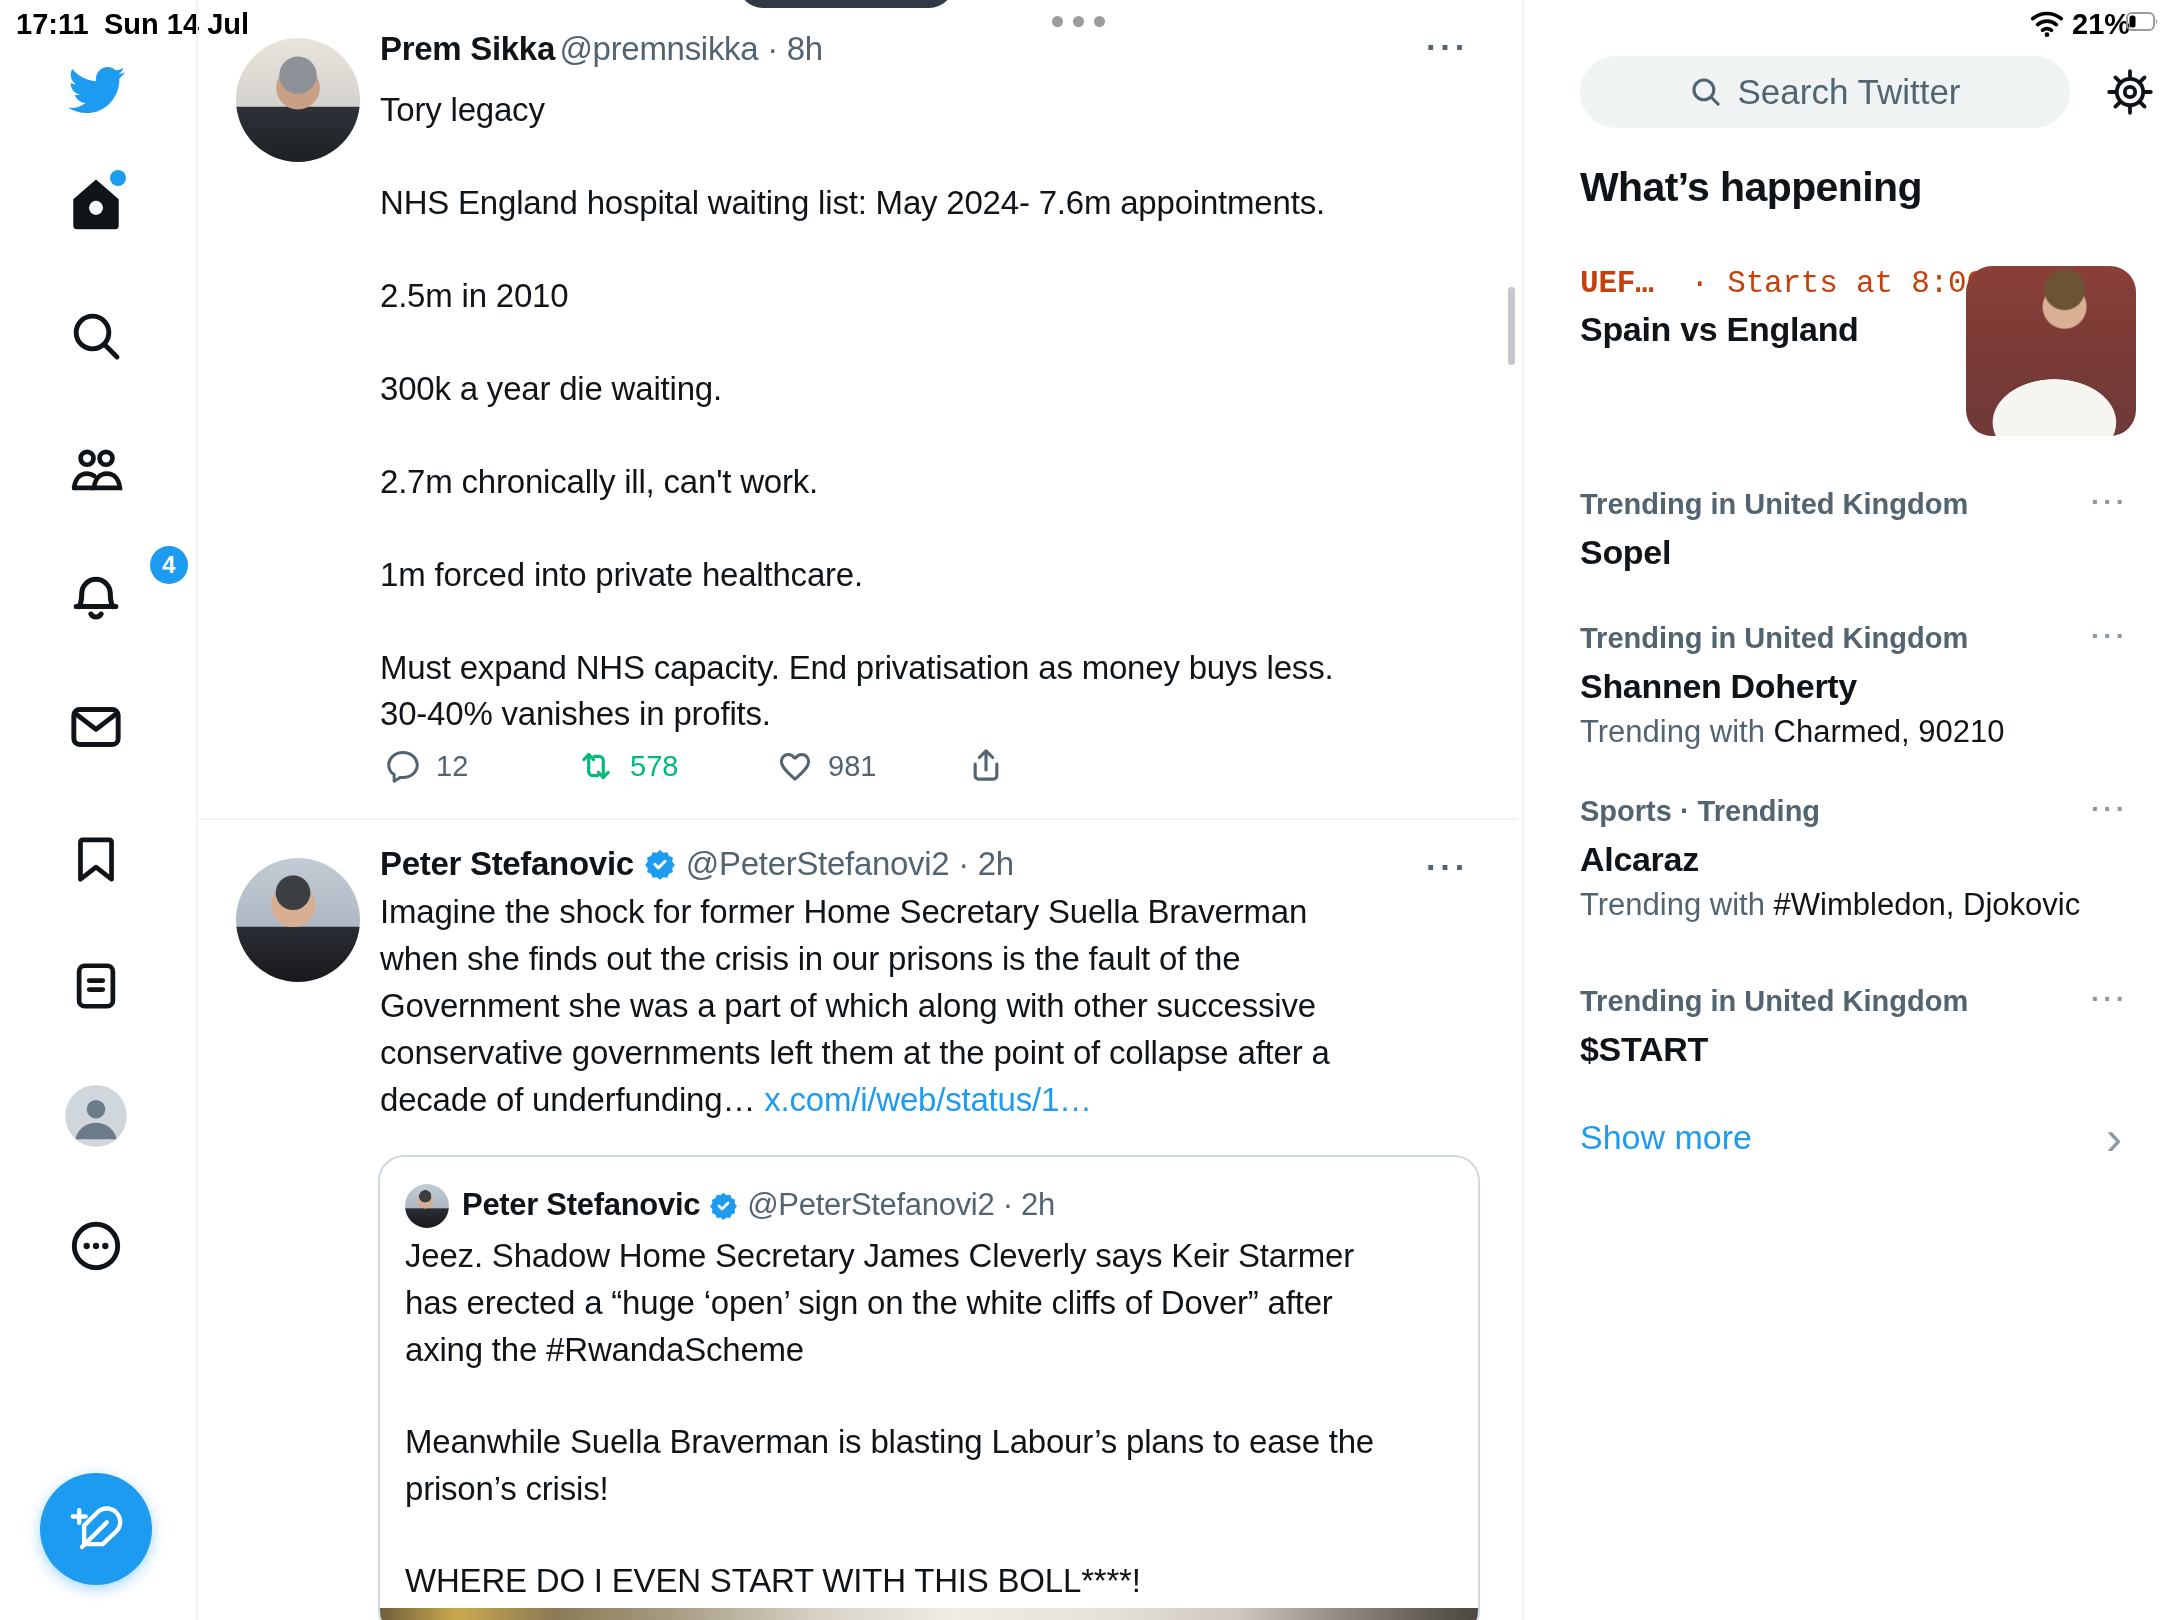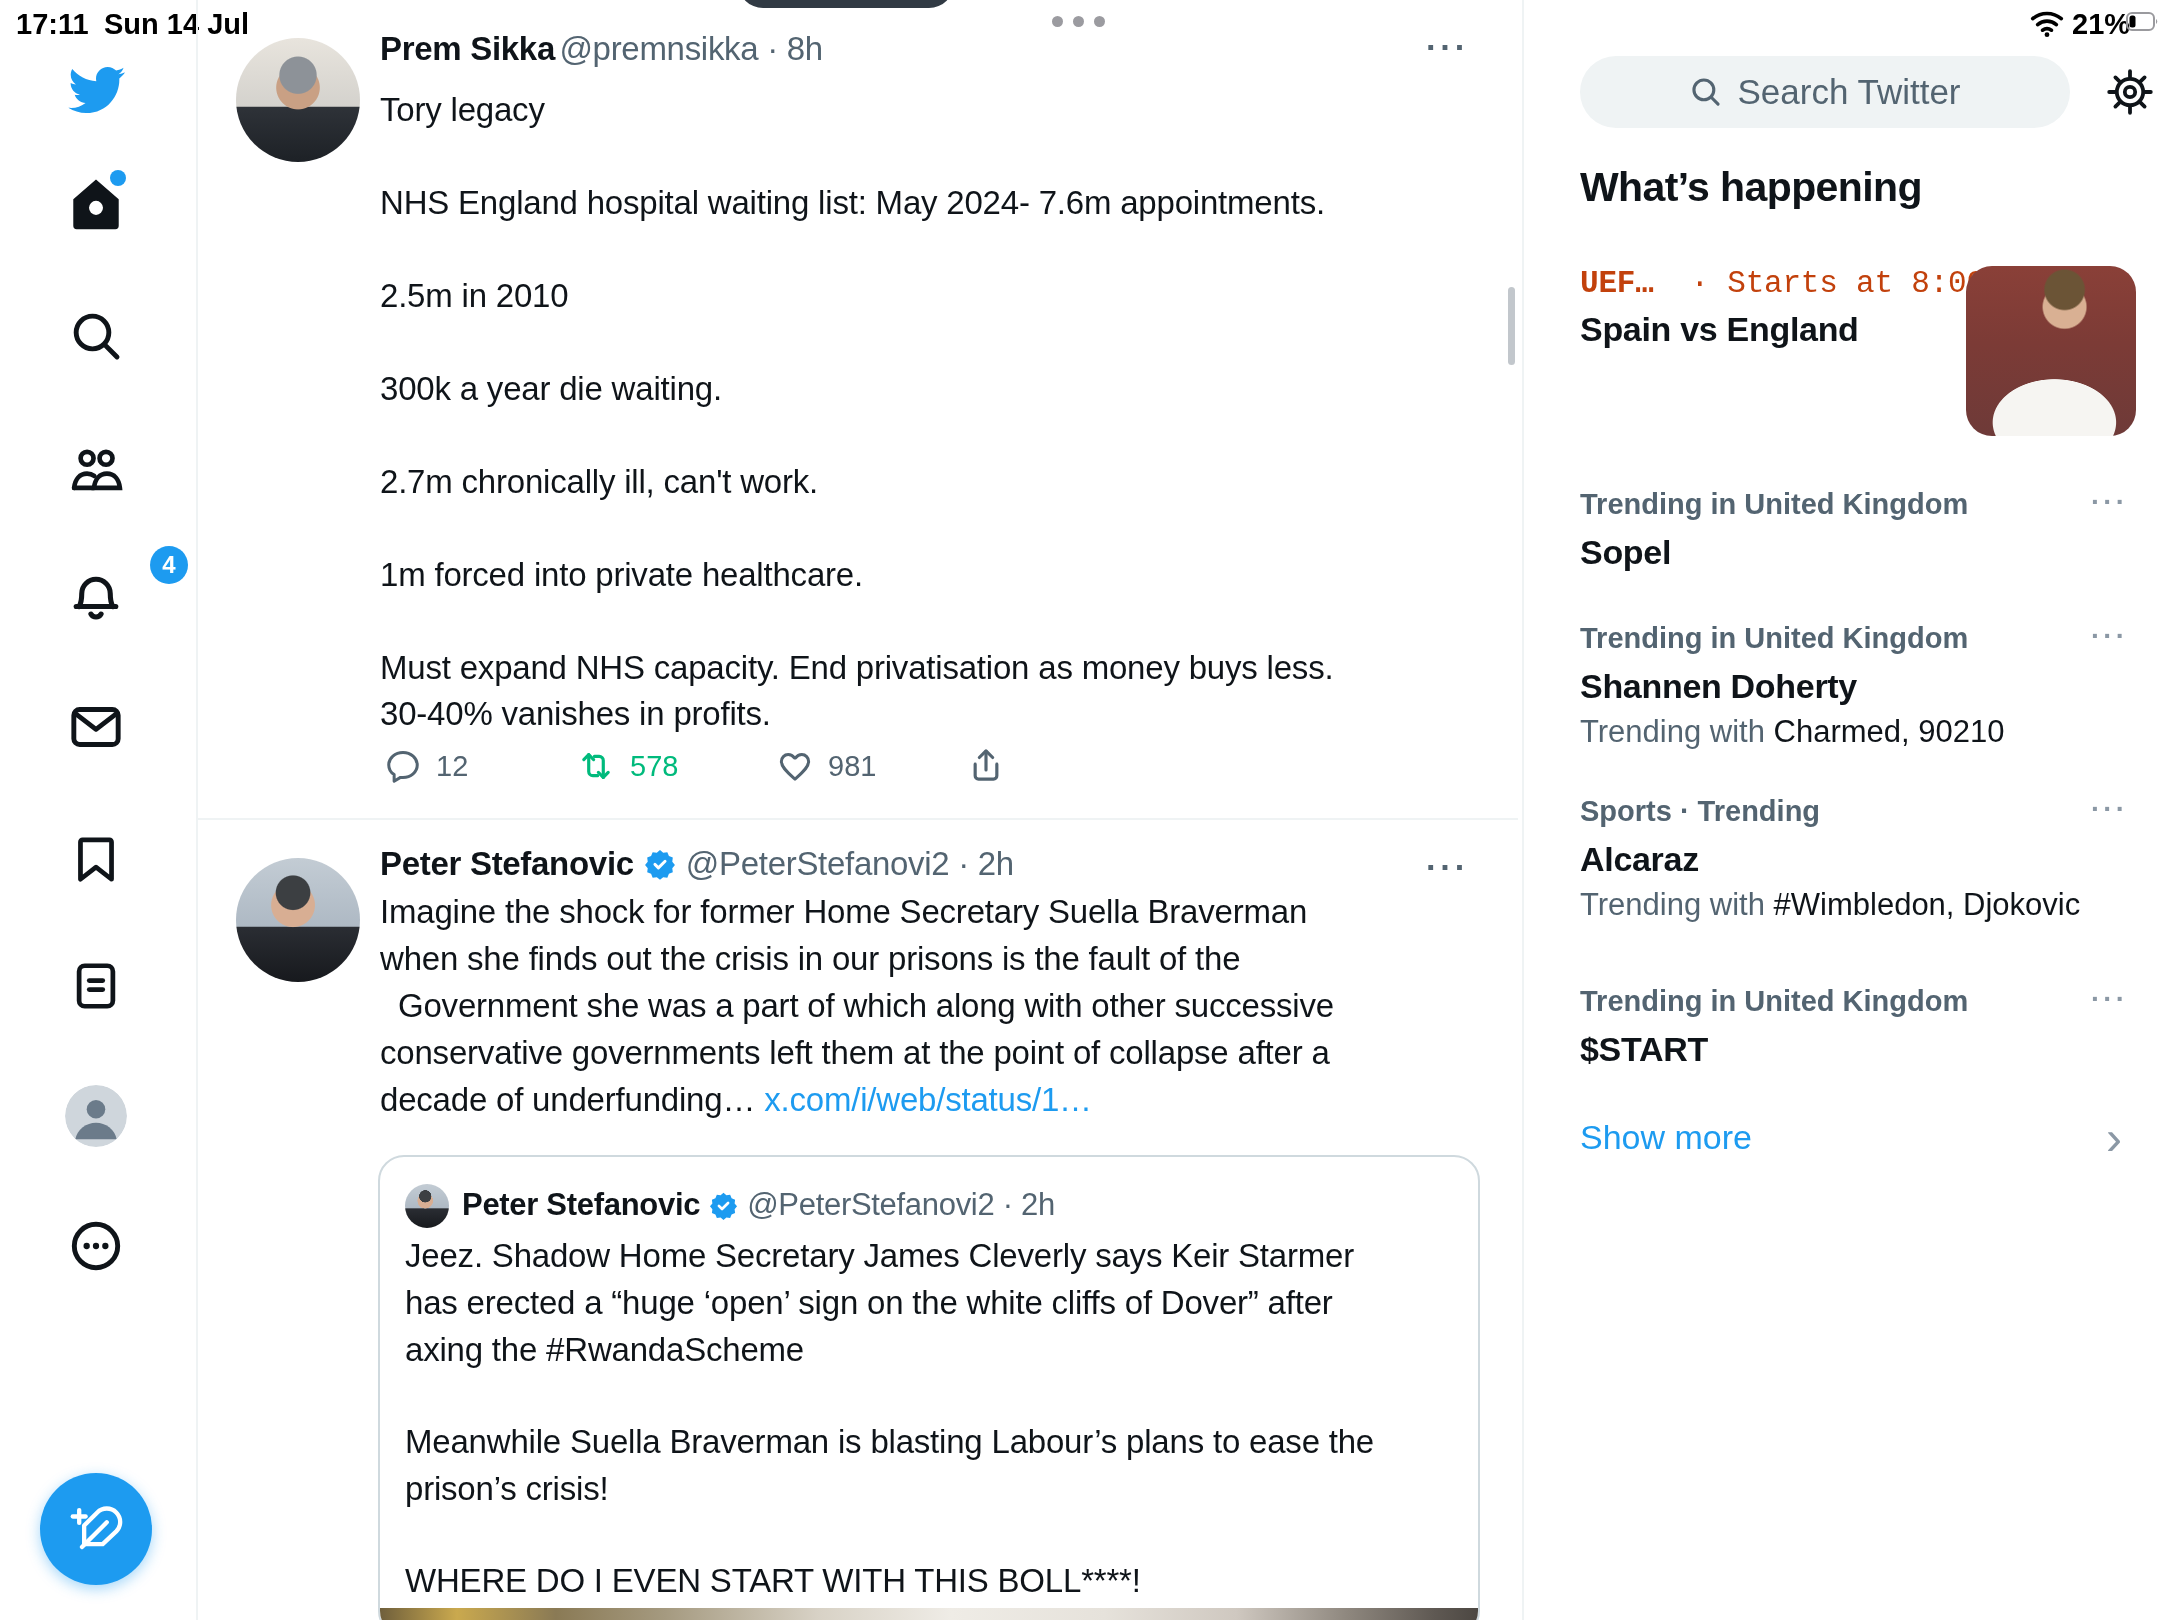--- a/index.html
+++ b/index.html
@@ -250,21 +250,21 @@
       <svg width="32" height="32" viewBox="0 0 24 24">
         <path d="M12 1.5l2.4 2 3.1-.4 1.2 2.9 2.9 1.2-.4 3.1 2 2.4-2 2.4.4 3.1-2.9 1.2-1.2 2.9-3.1-.4-2.4 2-2.4-2-3.1.4-1.2-2.9-2.9-1.2.4-3.1-2-2.4 2-2.4-.4-3.1 2.9-1.2L6.5 3.1l3.1.4z" fill="#1d9bf0"></path>
         <path d="M8.2 12.3l2.6 2.6 5-5" fill="none" stroke="#fff" stroke-width="2.2" stroke-linecap="round" stroke-linejoin="round"></path>
       </svg>
       <span class="meta"><span>@PeterStefanovi2</span> <span>·</span> <span>2h</span></span>
     </div>
     <div class="abs tw-dots" style="left:1228px;top:28px;">···</div>
 
     <div class="abs ln" style="left:182px;top:70px;">Imagine the shock for former Home Secretary Suella Braverman</div>
     <div class="abs ln" style="left:182px;top:117px;">when she finds out the crisis in our prisons is the fault of the</div>
-    <div class="abs ln" style="left:200px;top:164px;">Government she was a part of which along with other successive</div>
+    <div class="abs ln" style="left:182px;top:164px;">Government she was a part of which along with other successive</div>
     <div class="abs ln" style="left:182px;top:211px;">conservative governments left them at the point of collapse after a</div>
     <div class="abs ln" style="left:182px;top:258px;"><span>decade of underfunding… </span><span class="link">x.com/i/web/status/1…</span></div>
 
     <div class="abs quote-card" style="left:180px;top:335px;width:1098px;height:478px;">
       <div class="abs avatar av-peter" style="left:25px;top:27px;width:44px;height:44px;"></div>
       <div class="abs nowrap" style="left:82px;top:30px;display:flex;align-items:center;gap:9px;">
         <span class="qname">Peter Stefanovic</span>
         <svg width="29" height="29" viewBox="0 0 24 24">
           <path d="M12 1.5l2.4 2 3.1-.4 1.2 2.9 2.9 1.2-.4 3.1 2 2.4-2 2.4.4 3.1-2.9 1.2-1.2 2.9-3.1-.4-2.4 2-2.4-2-3.1.4-1.2-2.9-2.9-1.2.4-3.1-2-2.4 2-2.4-.4-3.1 2.9-1.2L6.5 3.1l3.1.4z" fill="#1d9bf0"></path>
           <path d="M8.2 12.3l2.6 2.6 5-5" fill="none" stroke="#fff" stroke-width="2.2" stroke-linecap="round" stroke-linejoin="round"></path>

